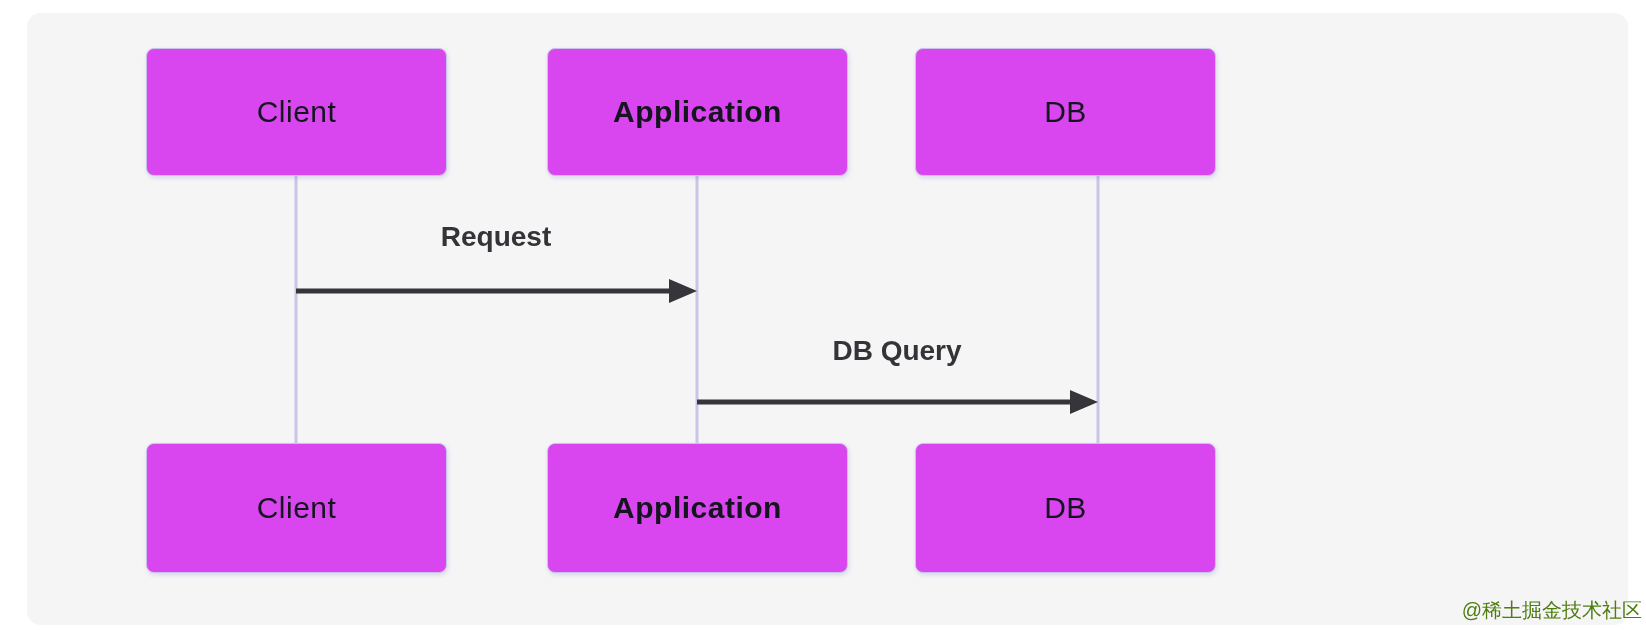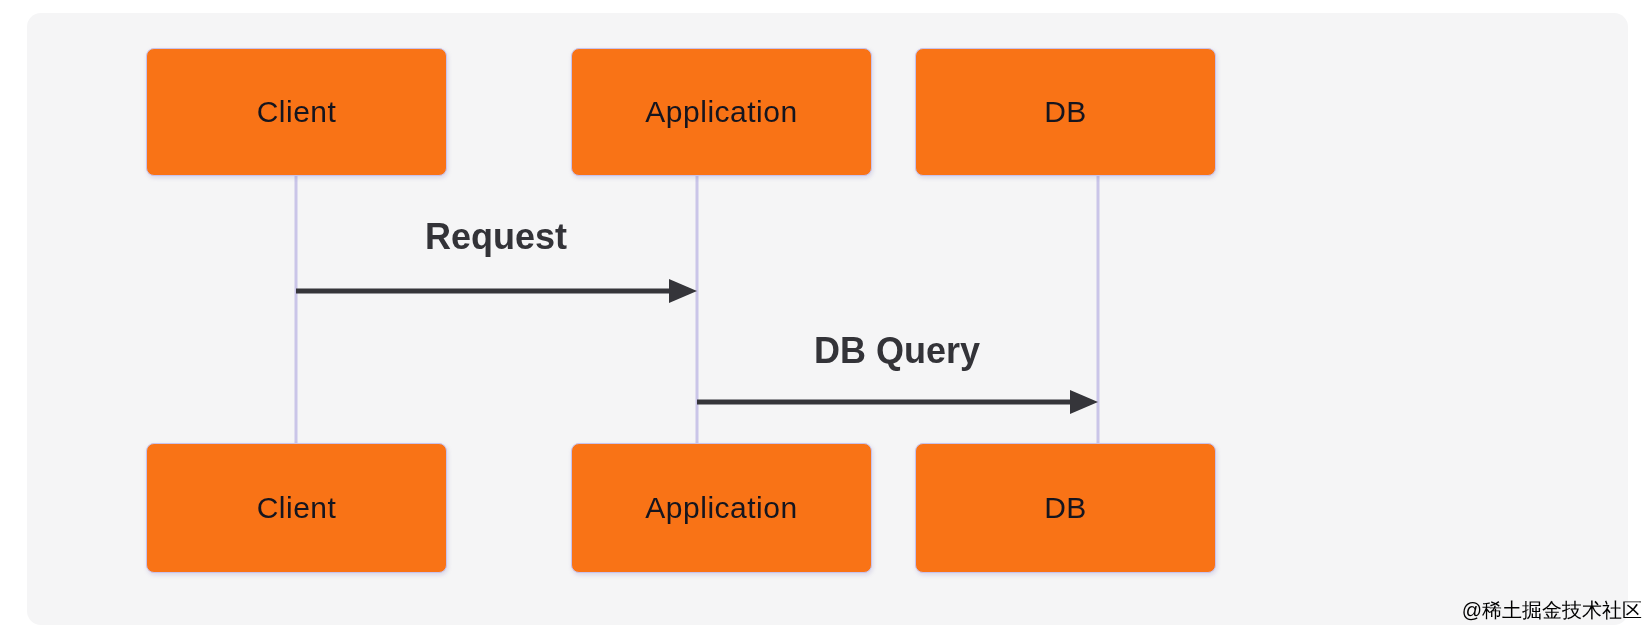--- a/index.html
+++ b/index.html
@@ -18,53 +18,53 @@
     border-radius: 14px;
   }
   .connectors {
     position: absolute;
     left: 0; top: 0;
     width: 1601px; height: 612px;
   }
   .actor-box {
     position: absolute;
     width: 301px; height: 128px;
-    background: #f97316;
+    background: #d946ef;
     border: 1.5px solid #c9c2ec;
     border-radius: 8px;
     display: flex;
     align-items: center;
     justify-content: center;
     box-shadow: 1px 2px 4px rgba(120, 110, 180, 0.22);
   }
   .actor-box .actor-label {
     font-size: 30px;
     color: #15151f;
     letter-spacing: 0.5px;
   }
   .row-top    { top: 35px; }
   .row-bottom { top: 430px; height: 130px; }
   .col-client      { left: 119px; }
-  .col-application { left: 544px; }
+  .col-application { left: 520px; font-weight: bold; }
   .col-db          { left: 888px; }
   .message-label {
     position: absolute;
     transform: translate(-50%, -50%);
     font-weight: bold;
-    font-size: 36px;
+    font-size: 28px;
     color: #333338;
     white-space: nowrap;
   }
   .label-request  { left: 469px; top: 224px; }
   .label-db-query { left: 870px; top: 338px; text-align: right; }
   .watermark {
     position: absolute;
     right: 4px; top: 597px;
     font-size: 20px;
-    color: #000000;
+    color: #4d7c0f;
     white-space: nowrap;
   }
 </style>
 </head>
 <body>
 
 <div class="canvas">
 
   <svg class="connectors" viewBox="0 0 1601 612" xmlns="http://www.w3.org/2000/svg">
 

